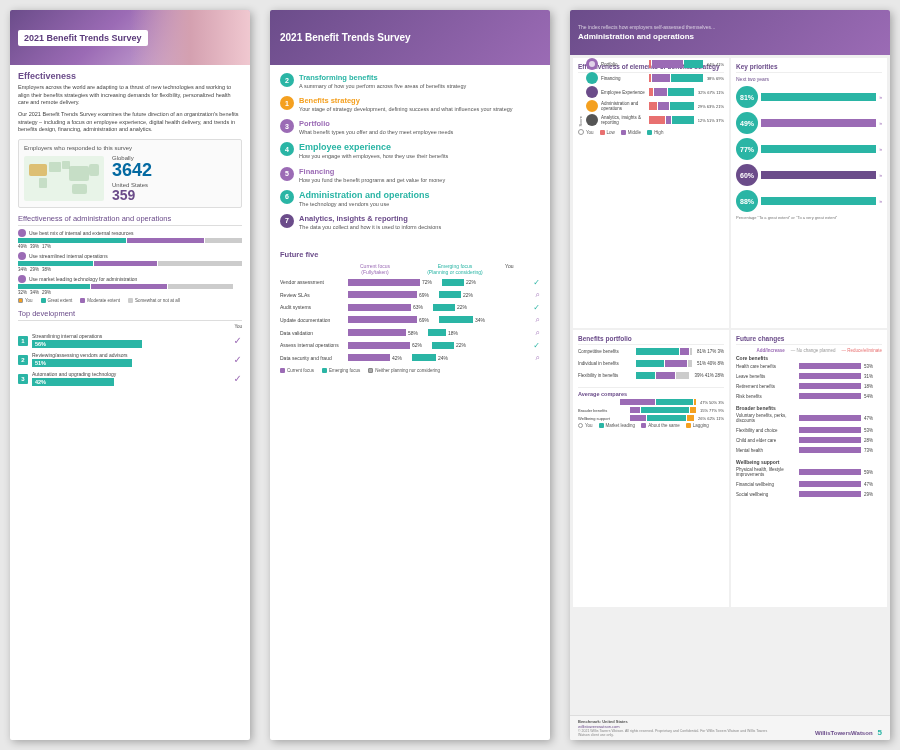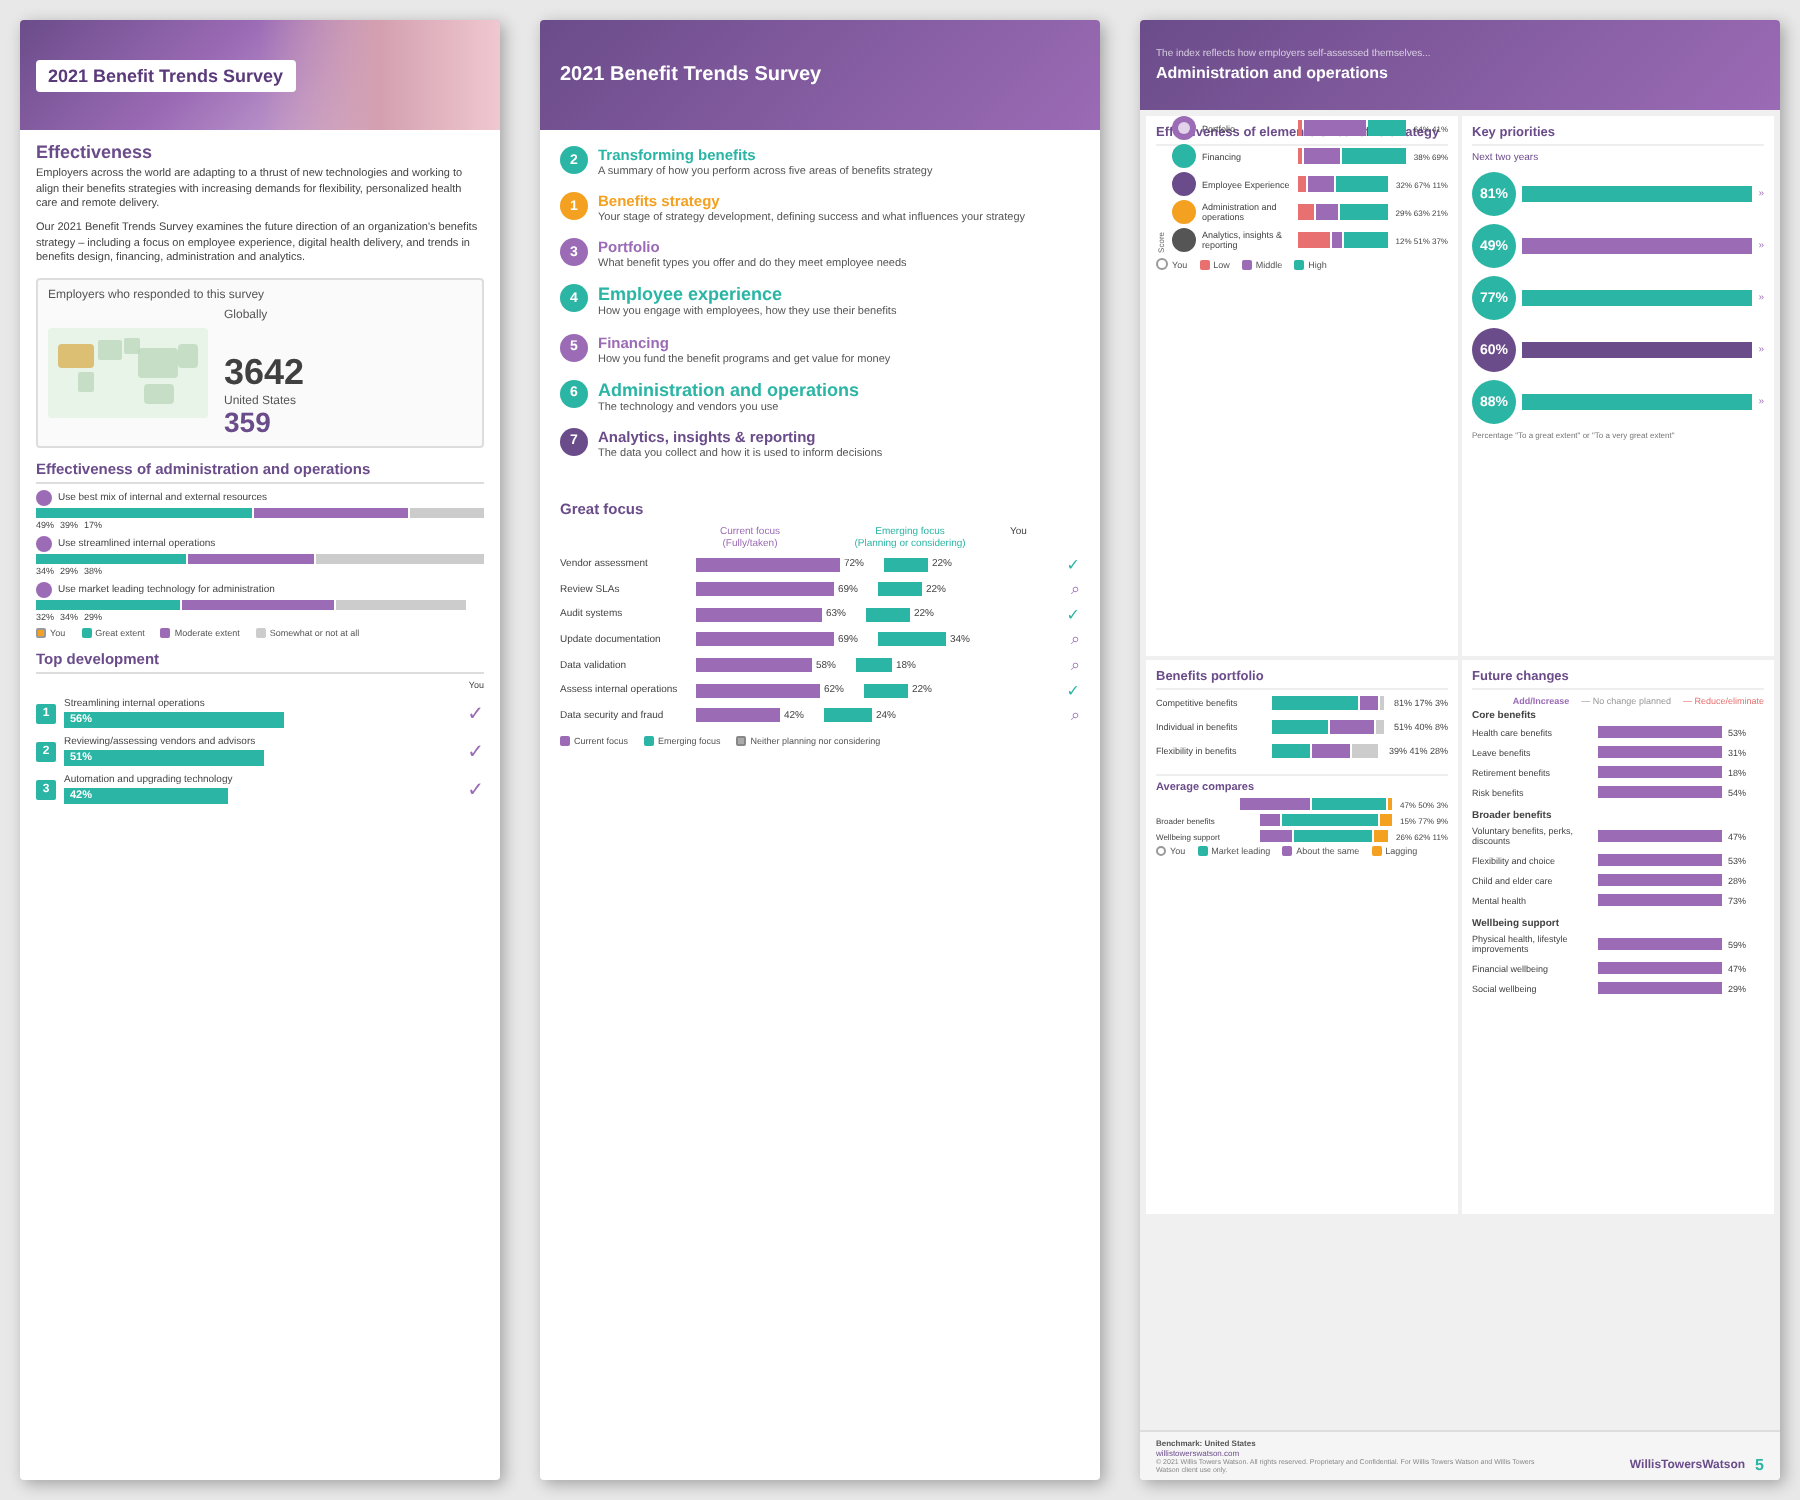--- a/index.html
+++ b/index.html
@@ -120,43 +120,42 @@
     }
 
     .stat-global {
       font-size: 6px;
       color: #555;
     }
 
     .stat-global-num {
       font-size: 18px;
       font-weight: bold;
-      color: #404040;
+      color: #0369a1;
       line-height: 1;
-      margin-top: 16px;
     }
 
     .stat-us {
       font-size: 6px;
       color: #555;
       margin-top: 3px;
     }
 
     .stat-us-num {
       font-size: 14px;
       font-weight: bold;
       color: #6b4c8a;
       line-height: 1;
     }
 
     
     .section-title {
       color: #6b4c8a;
       font-size: 7.5px;
-      font-weight: bold;
+      font-weight: normal;
       margin: 6px 0 3px 0;
       border-bottom: 1px solid #ddd;
       padding-bottom: 2px;
     }
 
     .bar-row {
       margin-bottom: 3px;
     }
 
     .bar-label {
@@ -702,21 +701,21 @@
       <div class="numbered-item">
         <div class="num-circle num-circle-7">7</div>
         <div class="num-item-content">
           <div class="num-item-title" style="color:#6b4c8a">Analytics, insights &amp; reporting</div>
           <div class="num-item-desc">The data you collect and how it is used to inform decisions</div>
         </div>
       </div>
     </div>
 
     <div class="future-focus">
-      <div class="ff-title">Great focus</div>
+      <div class="ff-title">Future five</div>
 
       <div class="ff-header">
         <div style="width:65px"></div>
         <div style="flex:1;display:flex;gap:20px">
           <div class="ff-col-label" style="color:#9b6bb5;font-size:5px;width:60px">Current focus<br>(Fully/taken)</div>
           <div class="ff-col-label" style="color:#2ab5a5;font-size:5px;width:60px">Emerging focus<br>(Planning or considering)</div>
           <div class="ff-col-label" style="font-size:5px">You</div>
         </div>
       </div>
 

